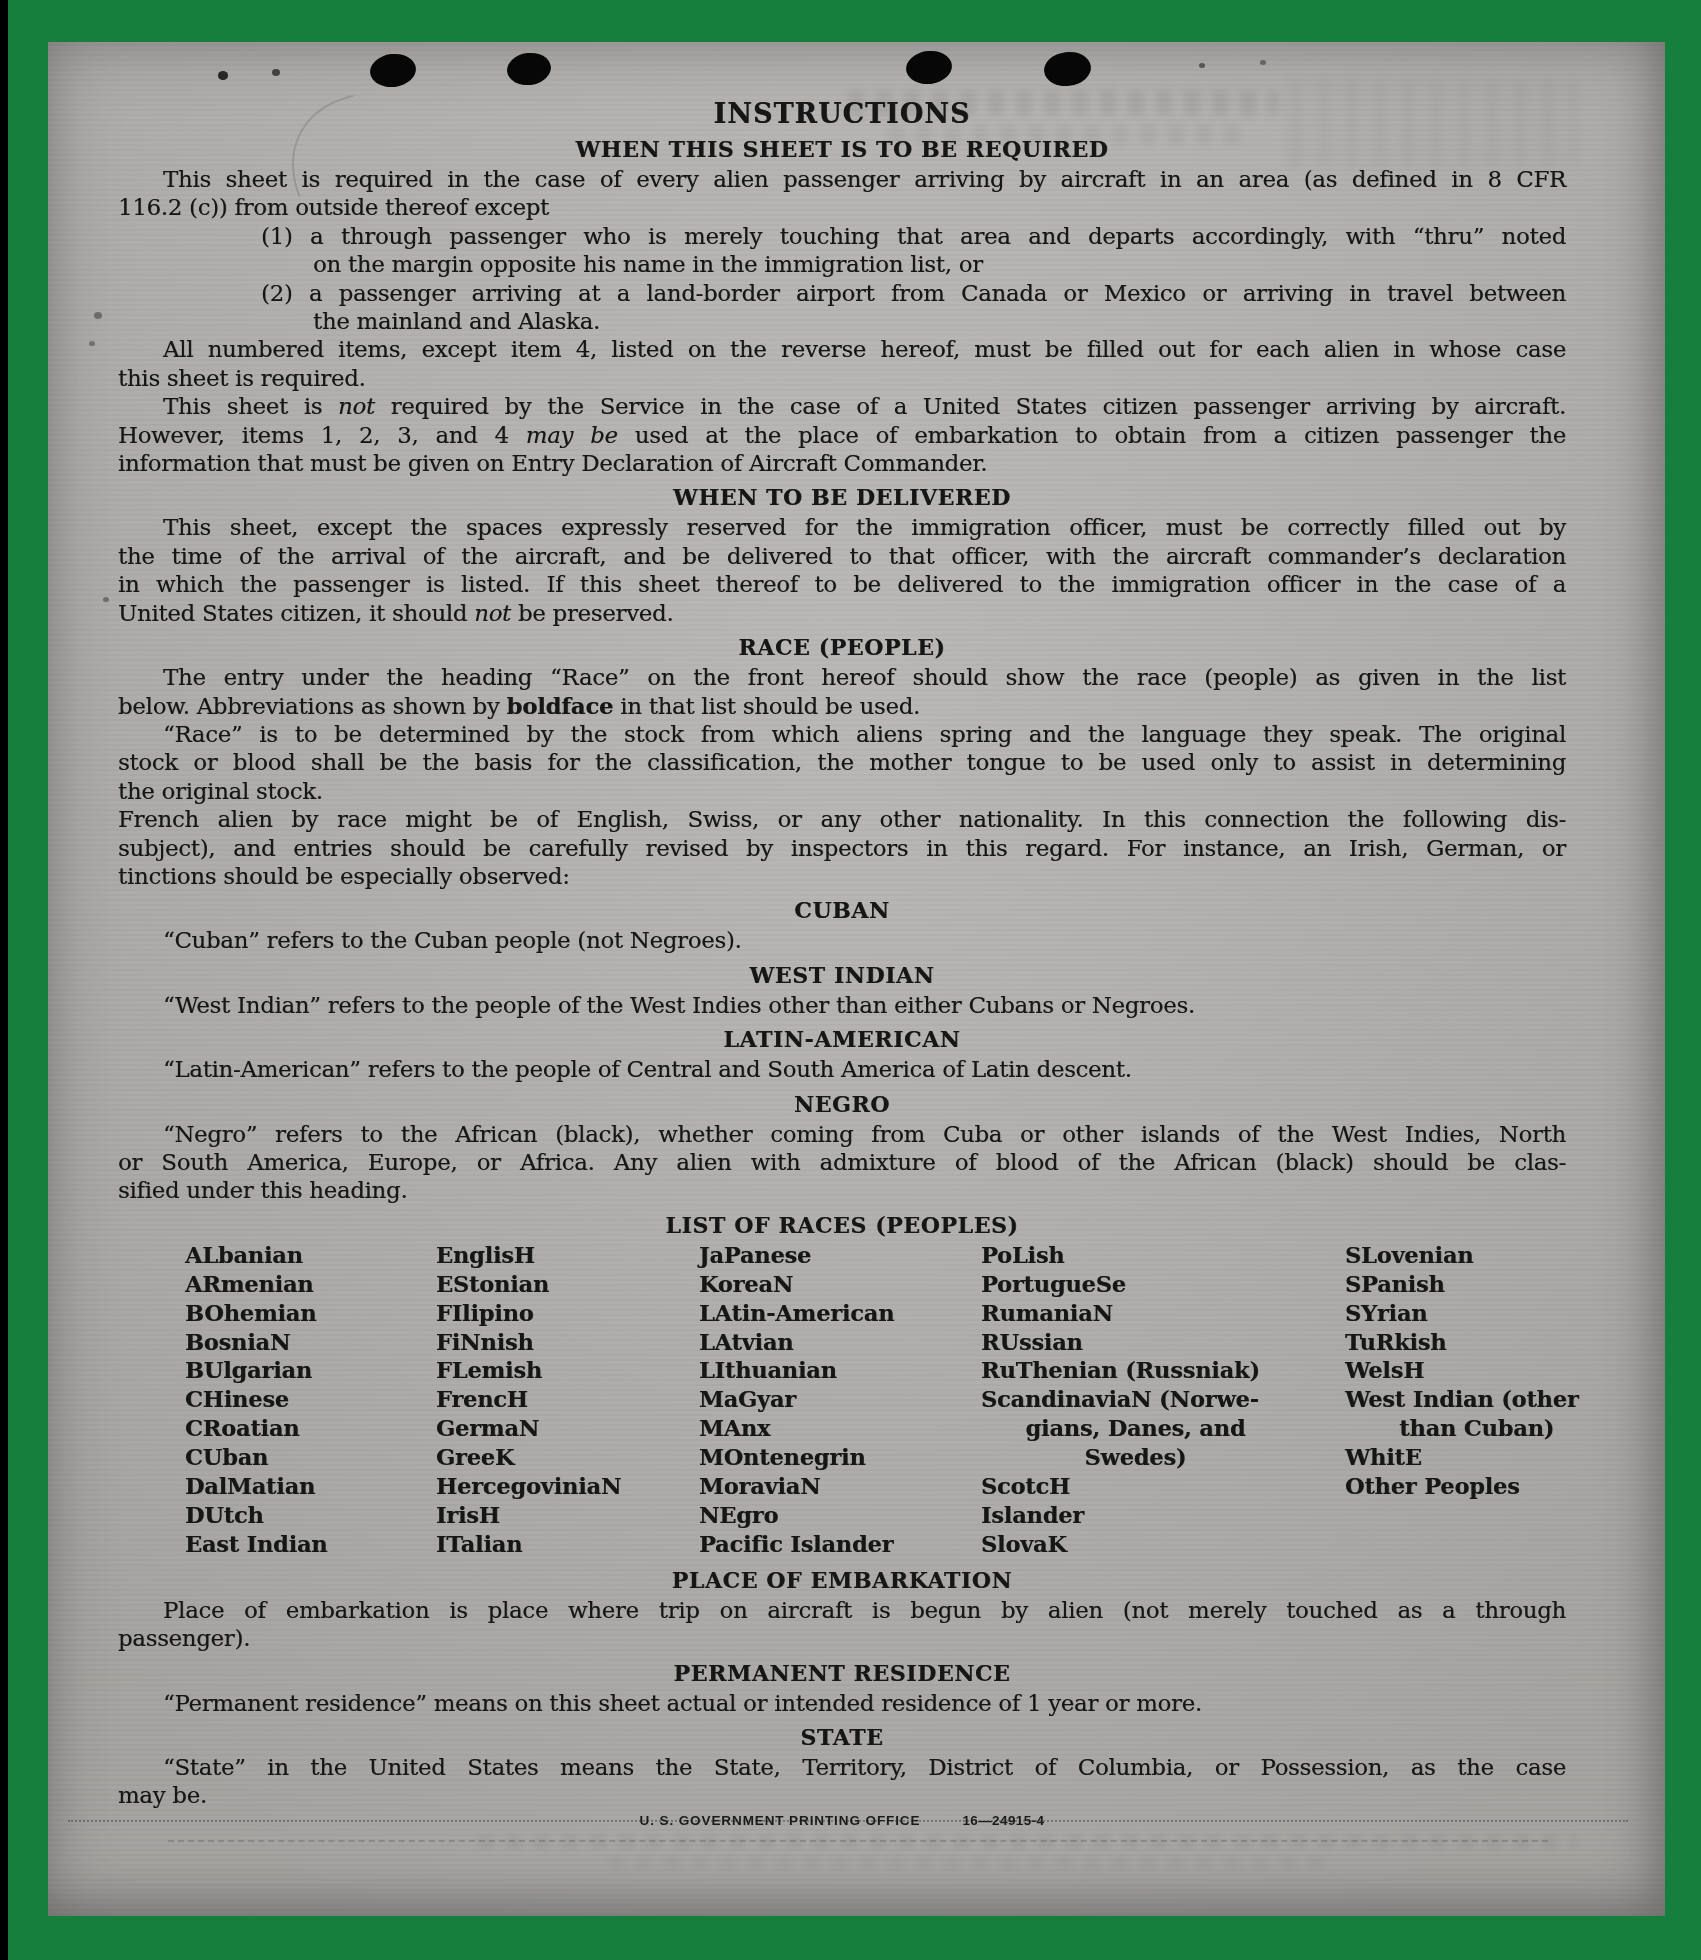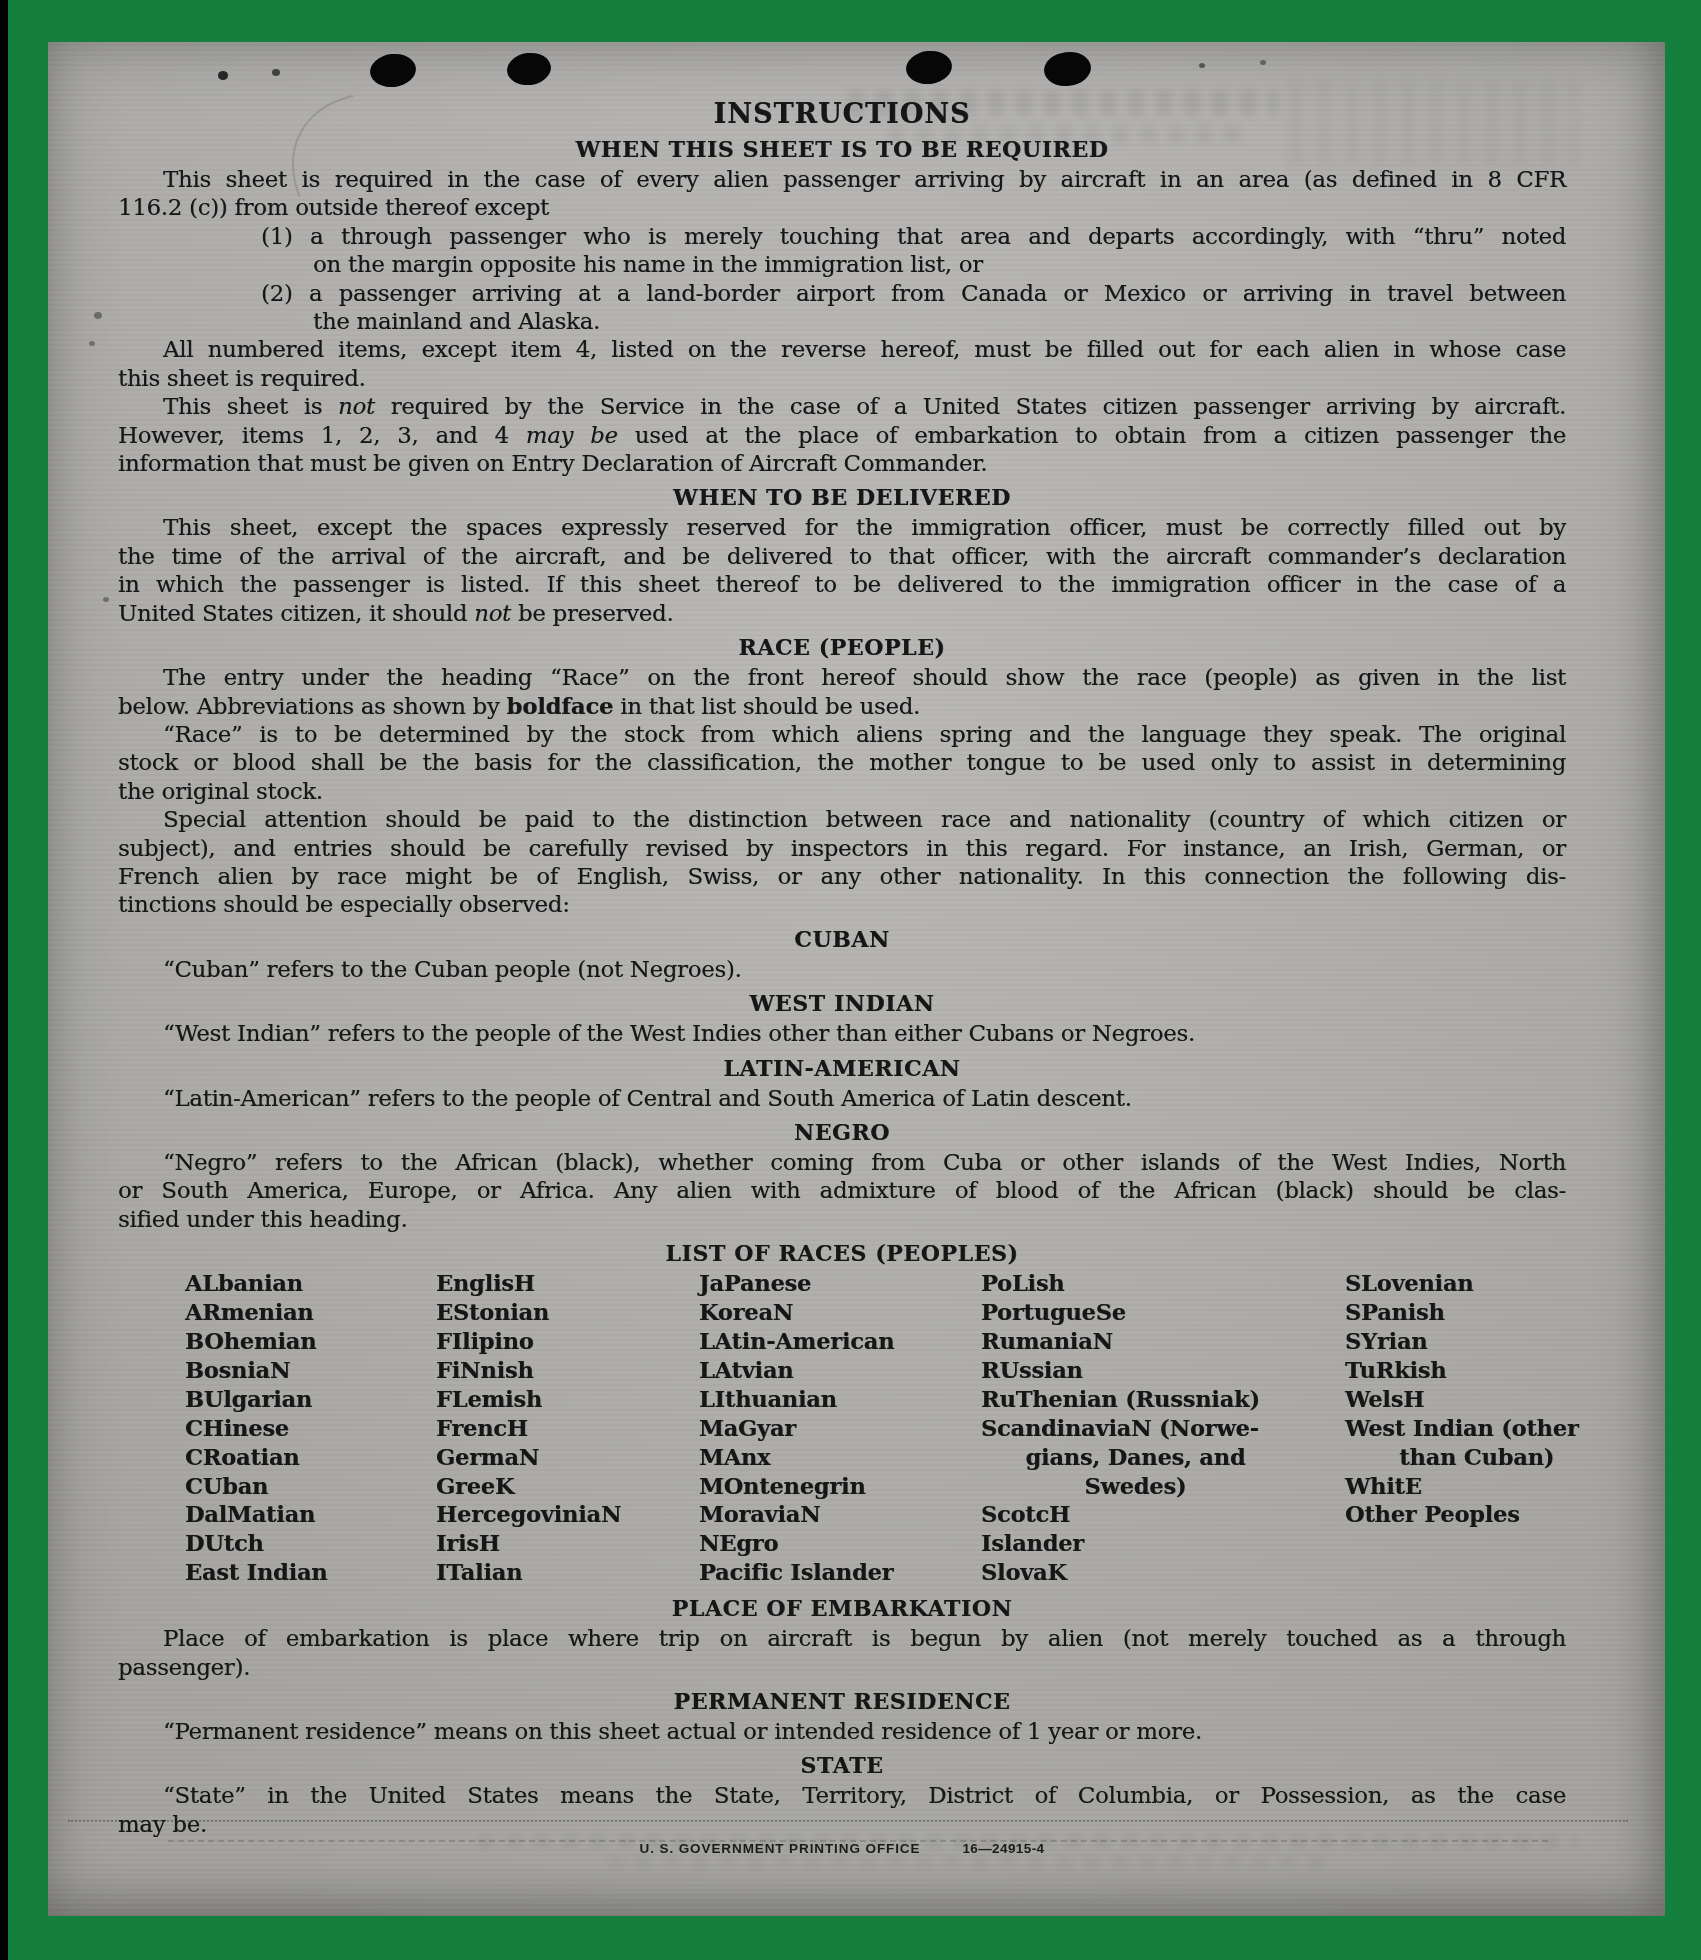--- a/index.html
+++ b/index.html
@@ -110,23 +110,22 @@
       <div class="ln j">the time of the arrival of the aircraft, and be delivered to that officer, with the aircraft commander’s declaration</div>
       <div class="ln j">in which the passenger is listed.  If this sheet thereof to be delivered to the immigration officer in the case of a</div>
       <div class="ln"><span>United States citizen, it should </span><span class="em">not</span><span> be preserved.</span></div>
 
       <div class="h">RACE (PEOPLE)</div>
       <div class="ln j ind">The entry under the heading “Race” on the front hereof should show the race (people) as given in the list</div>
       <div class="ln"><span>below.  Abbreviations as shown by </span><span class="bf">boldface</span><span> in that list should be used.</span></div>
       <div class="ln j ind">“Race” is to be determined by the stock from which aliens spring and the language they speak.  The original</div>
       <div class="ln j">stock or blood shall be the basis for the classification, the mother tongue to be used only to assist in determining</div>
       <div class="ln">the original stock.</div>
-      <div class="ln j ind">Special attention should be paid to the distinction between race and nationality (country of which citizen or</div>
+      <div class="ln j">French alien by race might be of English, Swiss, or any other nationality.  In this connection the following dis-</div>
       <div class="ln j">subject), and entries should be carefully revised by inspectors in this regard.  For instance, an Irish, German, or</div>
-      <div class="ln j">French alien by race might be of English, Swiss, or any other nationality.  In this connection the following dis-</div>
       <div class="ln">tinctions should be especially observed:</div>
 
       <div class="h">CUBAN</div>
       <div class="ln ind">“Cuban” refers to the Cuban people (not Negroes).</div>
 
       <div class="h">WEST INDIAN</div>
       <div class="ln ind">“West Indian” refers to the people of the West Indies other than either Cubans or Negroes.</div>
 
       <div class="h">LATIN-AMERICAN</div>
       <div class="ln ind">“Latin-American” refers to the people of Central and South America of Latin descent.</div>

